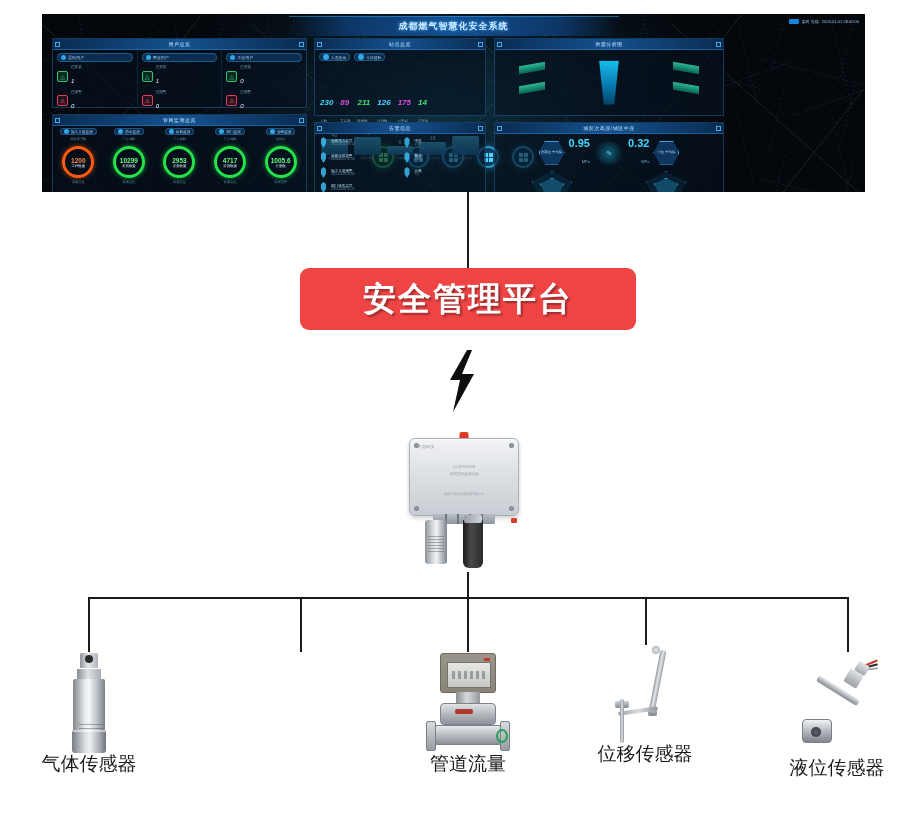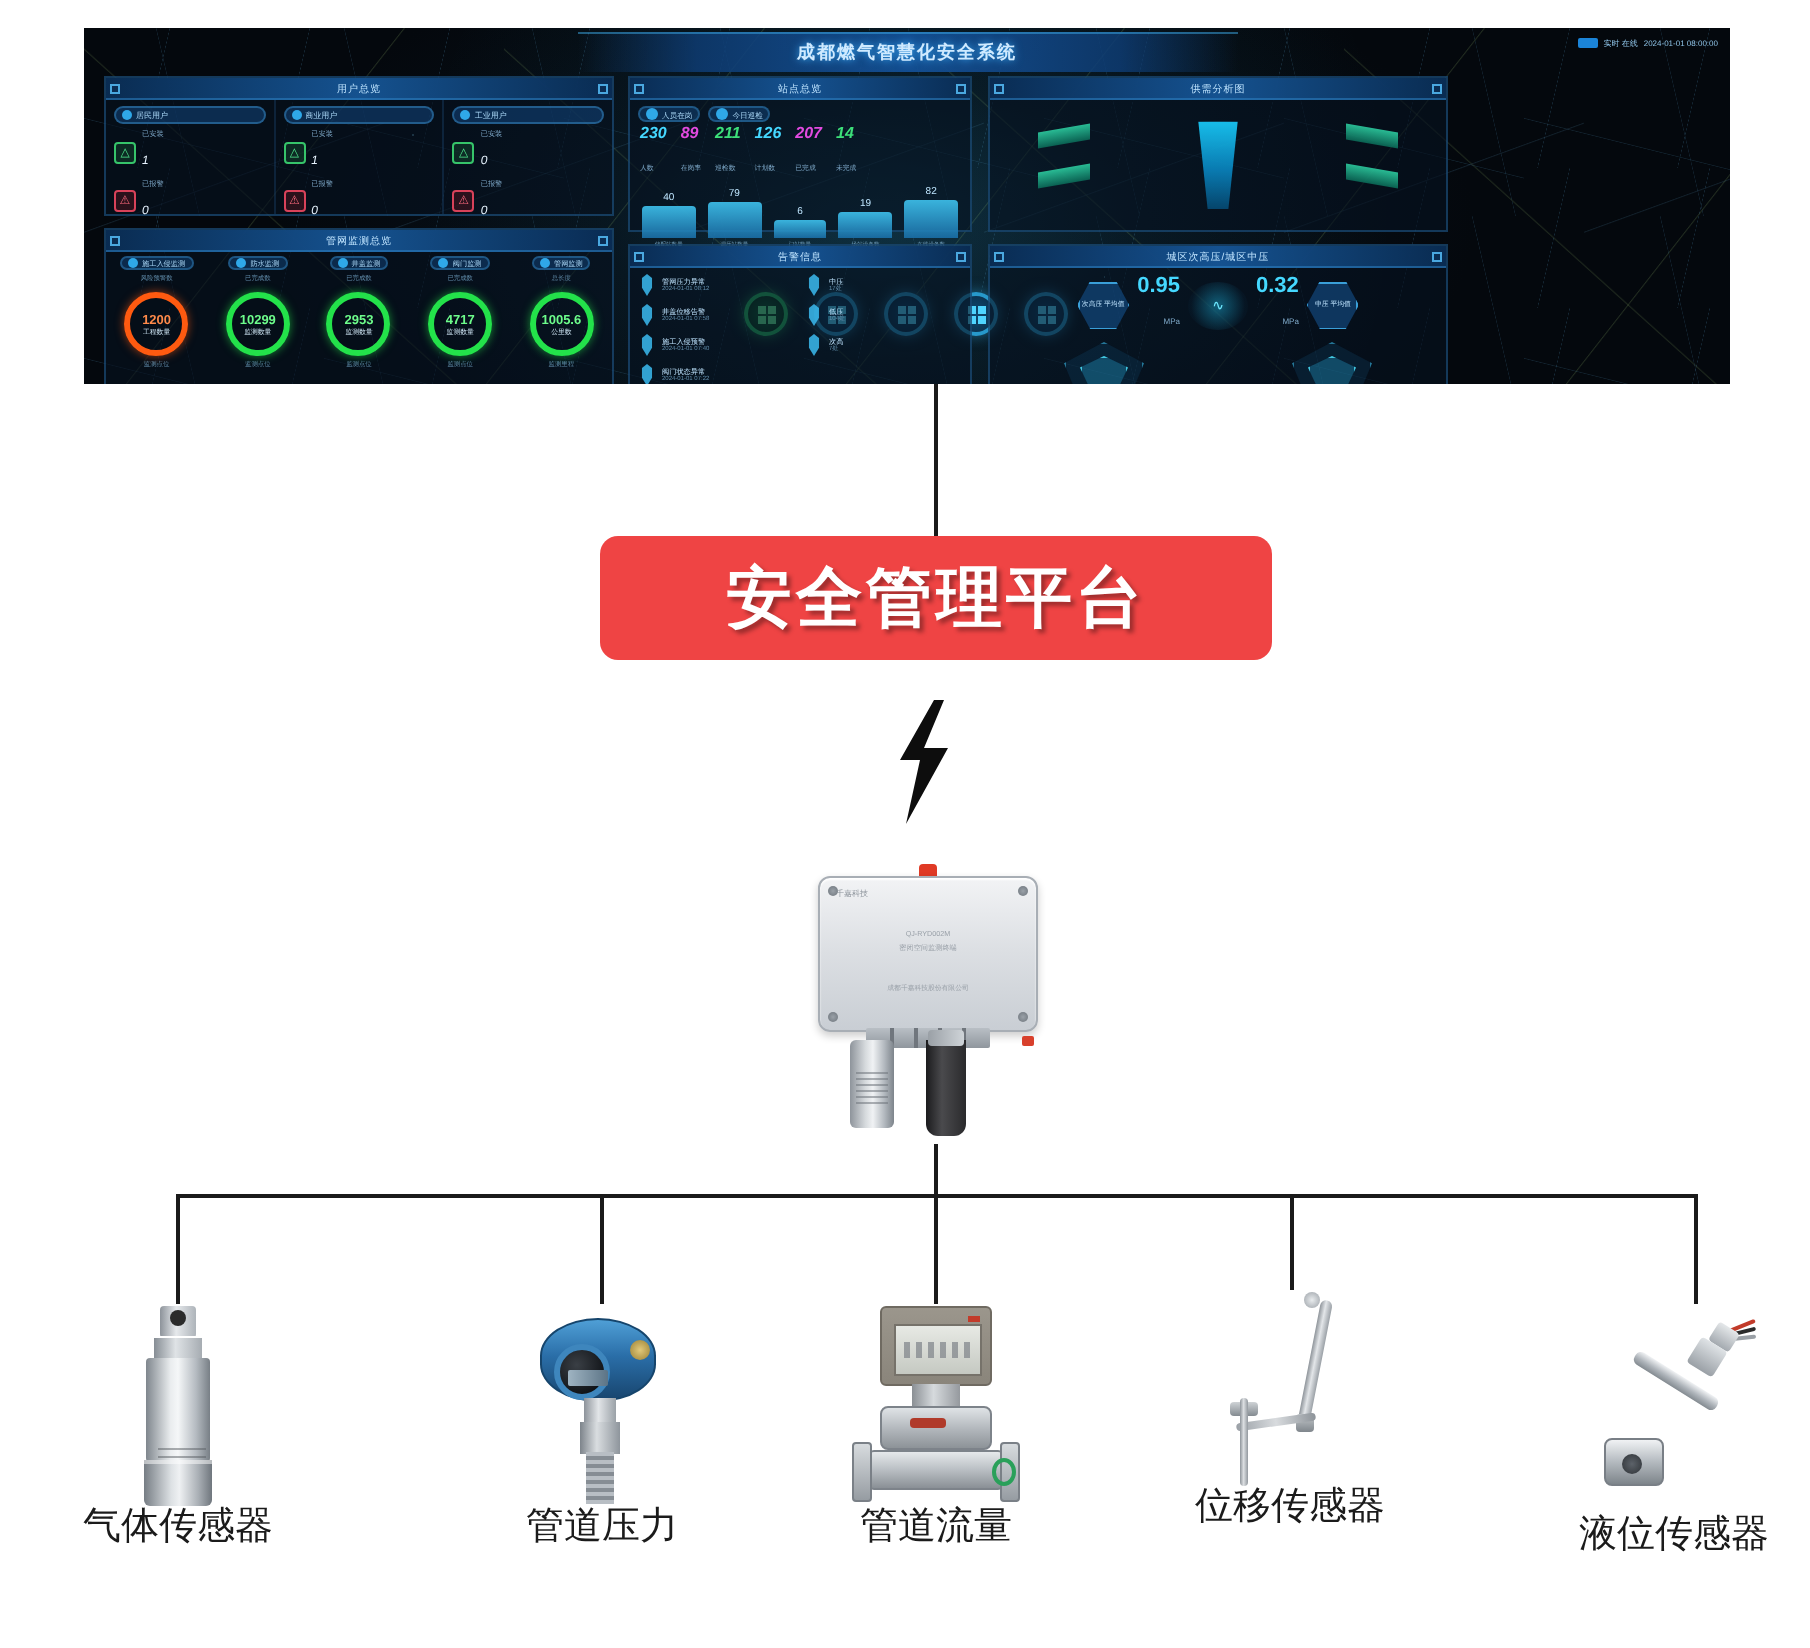--- a/index.html
+++ b/index.html
@@ -118,21 +118,21 @@
   .mk i b { background:#4fd4ff; display:block; }
   .mk.green i b { background:#5ff09a; }
 
   
   .p-rt1 { left:272px; top:24px; width:172px; height:78px; }
   .rt-tagrow { display:flex; gap:4px; padding:3px 4px 0; }
   .rt-chip { display:flex; align-items:center; gap:2px; background:rgba(18,70,125,.5);
              border:1px solid rgba(55,140,200,.45); border-radius:6px; padding:0 3px; }
   .rt-chip i { width:6px; height:6px; border-radius:50%; background:#2fa8e8; }
   .rt-chip span { color:#a9d6f5; font-size:3.8px; }
-  .rt-nums { display:flex; gap:7px; padding:2px 5px; }
+  .rt-nums { display:flex; gap:7px; padding:2px 5px;margin-top:36px; }
   .rt-num { line-height:1.1; }
   .rt-num .n { font-size:8px; font-weight:bold; font-style:italic; display:block; }
   .rt-num .u { font-size:3.4px; color:#7ea8c8; }
   .rt-num.cyan .n { color:#45d8ff; } .rt-num.pink .n { color:#e24ae0; } .rt-num.green .n { color:#3de07a; }
   .bars { display:flex; gap:6px; padding:2px 6px; align-items:flex-end; }
   .bar { flex:1; text-align:center; }
   .bar .bv { color:#bfe6ff; font-size:5px; display:block; margin-bottom:1px; }
   .bar .bb { height:14px; background:linear-gradient(180deg,#3fc4f0 0%, #1a6fa8 100%); border-radius:2px 2px 0 0; opacity:.9; }
   .bar .bl { color:#6d9ab8; font-size:2.8px; display:block; margin-top:1px; }
 
@@ -547,21 +547,21 @@
         </div>
         <div class="rt-num green">
           <span class="n">211</span>
           <span class="u">巡检数</span>
         </div>
         <div class="rt-num cyan">
           <span class="n">126</span>
           <span class="u">计划数</span>
         </div>
         <div class="rt-num pink">
-          <span class="n">207</span>
+          <span class="n">175</span>
           <span class="u">已完成</span>
         </div>
         <div class="rt-num green">
           <span class="n">14</span>
           <span class="u">未完成</span>
         </div>
       </div>
       <div class="bars">
         <div class="bar">
           <span class="bv">40</span>
@@ -755,34 +755,20 @@
         <div class="gs-neck"></div>
         <div class="gs-mid">
             <div class="gs-lab"></div>
           </div>
         <div class="gs-base"></div>
       </div>
     </div>
     <div class="cap">气体传感器</div>
   </div>
 
-  <div class="sensor" style="left:226px; top:648px;">
-    <div class="img">
-      <div class="pt">
-        <div class="pt-head">
-          <div class="pt-face"></div>
-          <div class="pt-cap"></div>
-        </div>
-        <div class="pt-neck"></div>
-        <div class="pt-hex"></div>
-        <div class="pt-thread"></div>
-      </div>
-    </div>
-    <div class="cap">管道压力</div>
-  </div>
 
   <div class="sensor" style="left:393px; top:648px;">
     <div class="img">
       <div class="fm">
         <div class="fm-head">
           <div class="fm-screen"></div>
           <div class="fm-red"></div>
         </div>
         <div class="fm-stem"></div>
         <div class="fm-body"></div>

